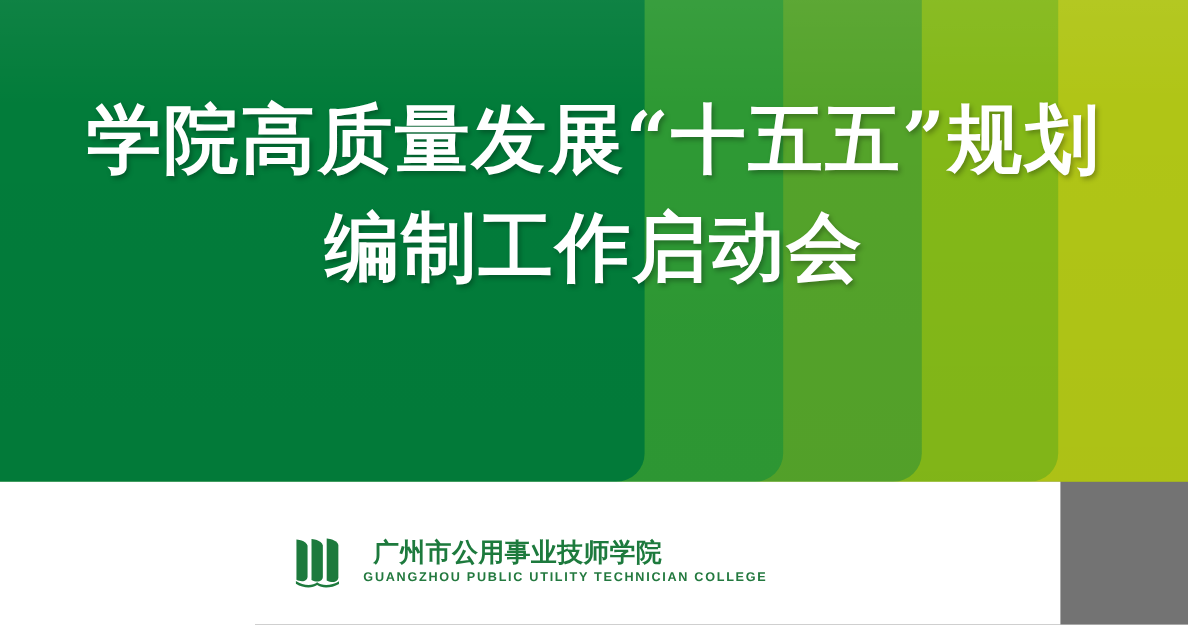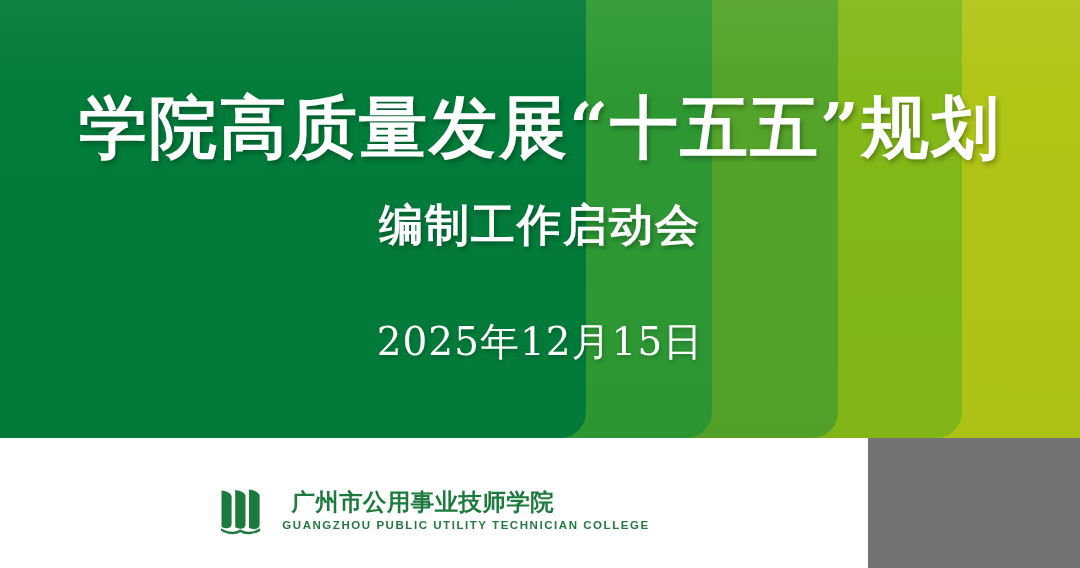--- a/index.html
+++ b/index.html
@@ -69,41 +69,41 @@
     font-family:"DejaVu Serif", "Liberation Serif", serif;
     font-weight:bold;
     font-size:66px;
     line-height:98px;
     letter-spacing:2px;
     text-shadow:2px 3px 5px rgba(0,0,0,0.28);
     white-space:nowrap;
   }
 
   .title-line.line1 { font-size:68px; }
-  .title-line.line2 { font-size:44px; }
+  .title-line.line2 { font-size:68px; }
 
   .subtitle {
     display:block;
     margin-top:44px;
     color:#ffffff;
     font-family:"DejaVu Serif", "Liberation Serif", serif;
     font-weight:normal;
     font-size:39px;
     line-height:48px;
     letter-spacing:1px;
     text-shadow:1px 2px 4px rgba(0,0,0,0.22);
     white-space:nowrap;
   }
 
   
   .footer {
     position:absolute;
     left:0;
     top:438px;
-    width:868px;
+    width:964px;
     height:130px;
     z-index:10;
     display:flex;
     align-items:center;
     justify-content:center;
     background:#ffffff;
   }
 
   .logo-lockup {
     display:flex;
@@ -152,21 +152,20 @@
     <div class="band b4"></div>
     <div class="band b3"></div>
     <div class="band b2"></div>
     <div class="band b1"></div>
     <div class="band-sheen"></div>
   </div>
 
   <div class="headline">
     <span class="title-line line1">学院高质量发展“十五五”规划</span>
     <span class="title-line line2">编制工作启动会</span>
-    <span class="subtitle">2025年12月15日</span>
   </div>
 
   <div class="footer">
     <div class="logo-lockup">
 
       <svg class="logo-mark" viewBox="0 0 52 52">
         <g fill="#1d7a3d">
           <path d="M3.5 7.5 C3.5 7.5 12.5 8.2 13.6 13.2 L13.6 41.0 C13.6 45.2 8.6 46.6 3.5 44.0 Z"></path>
           <path d="M17.2 7.0 C17.2 7.0 26.4 7.7 27.5 12.8 L27.5 41.4 C27.5 45.6 22.4 47.0 17.2 44.3 Z"></path>
           <path d="M31.0 6.6 C31.0 6.6 40.4 7.3 41.6 12.5 L41.6 41.8 C41.6 46.1 36.3 47.5 31.0 44.7 Z"></path>

